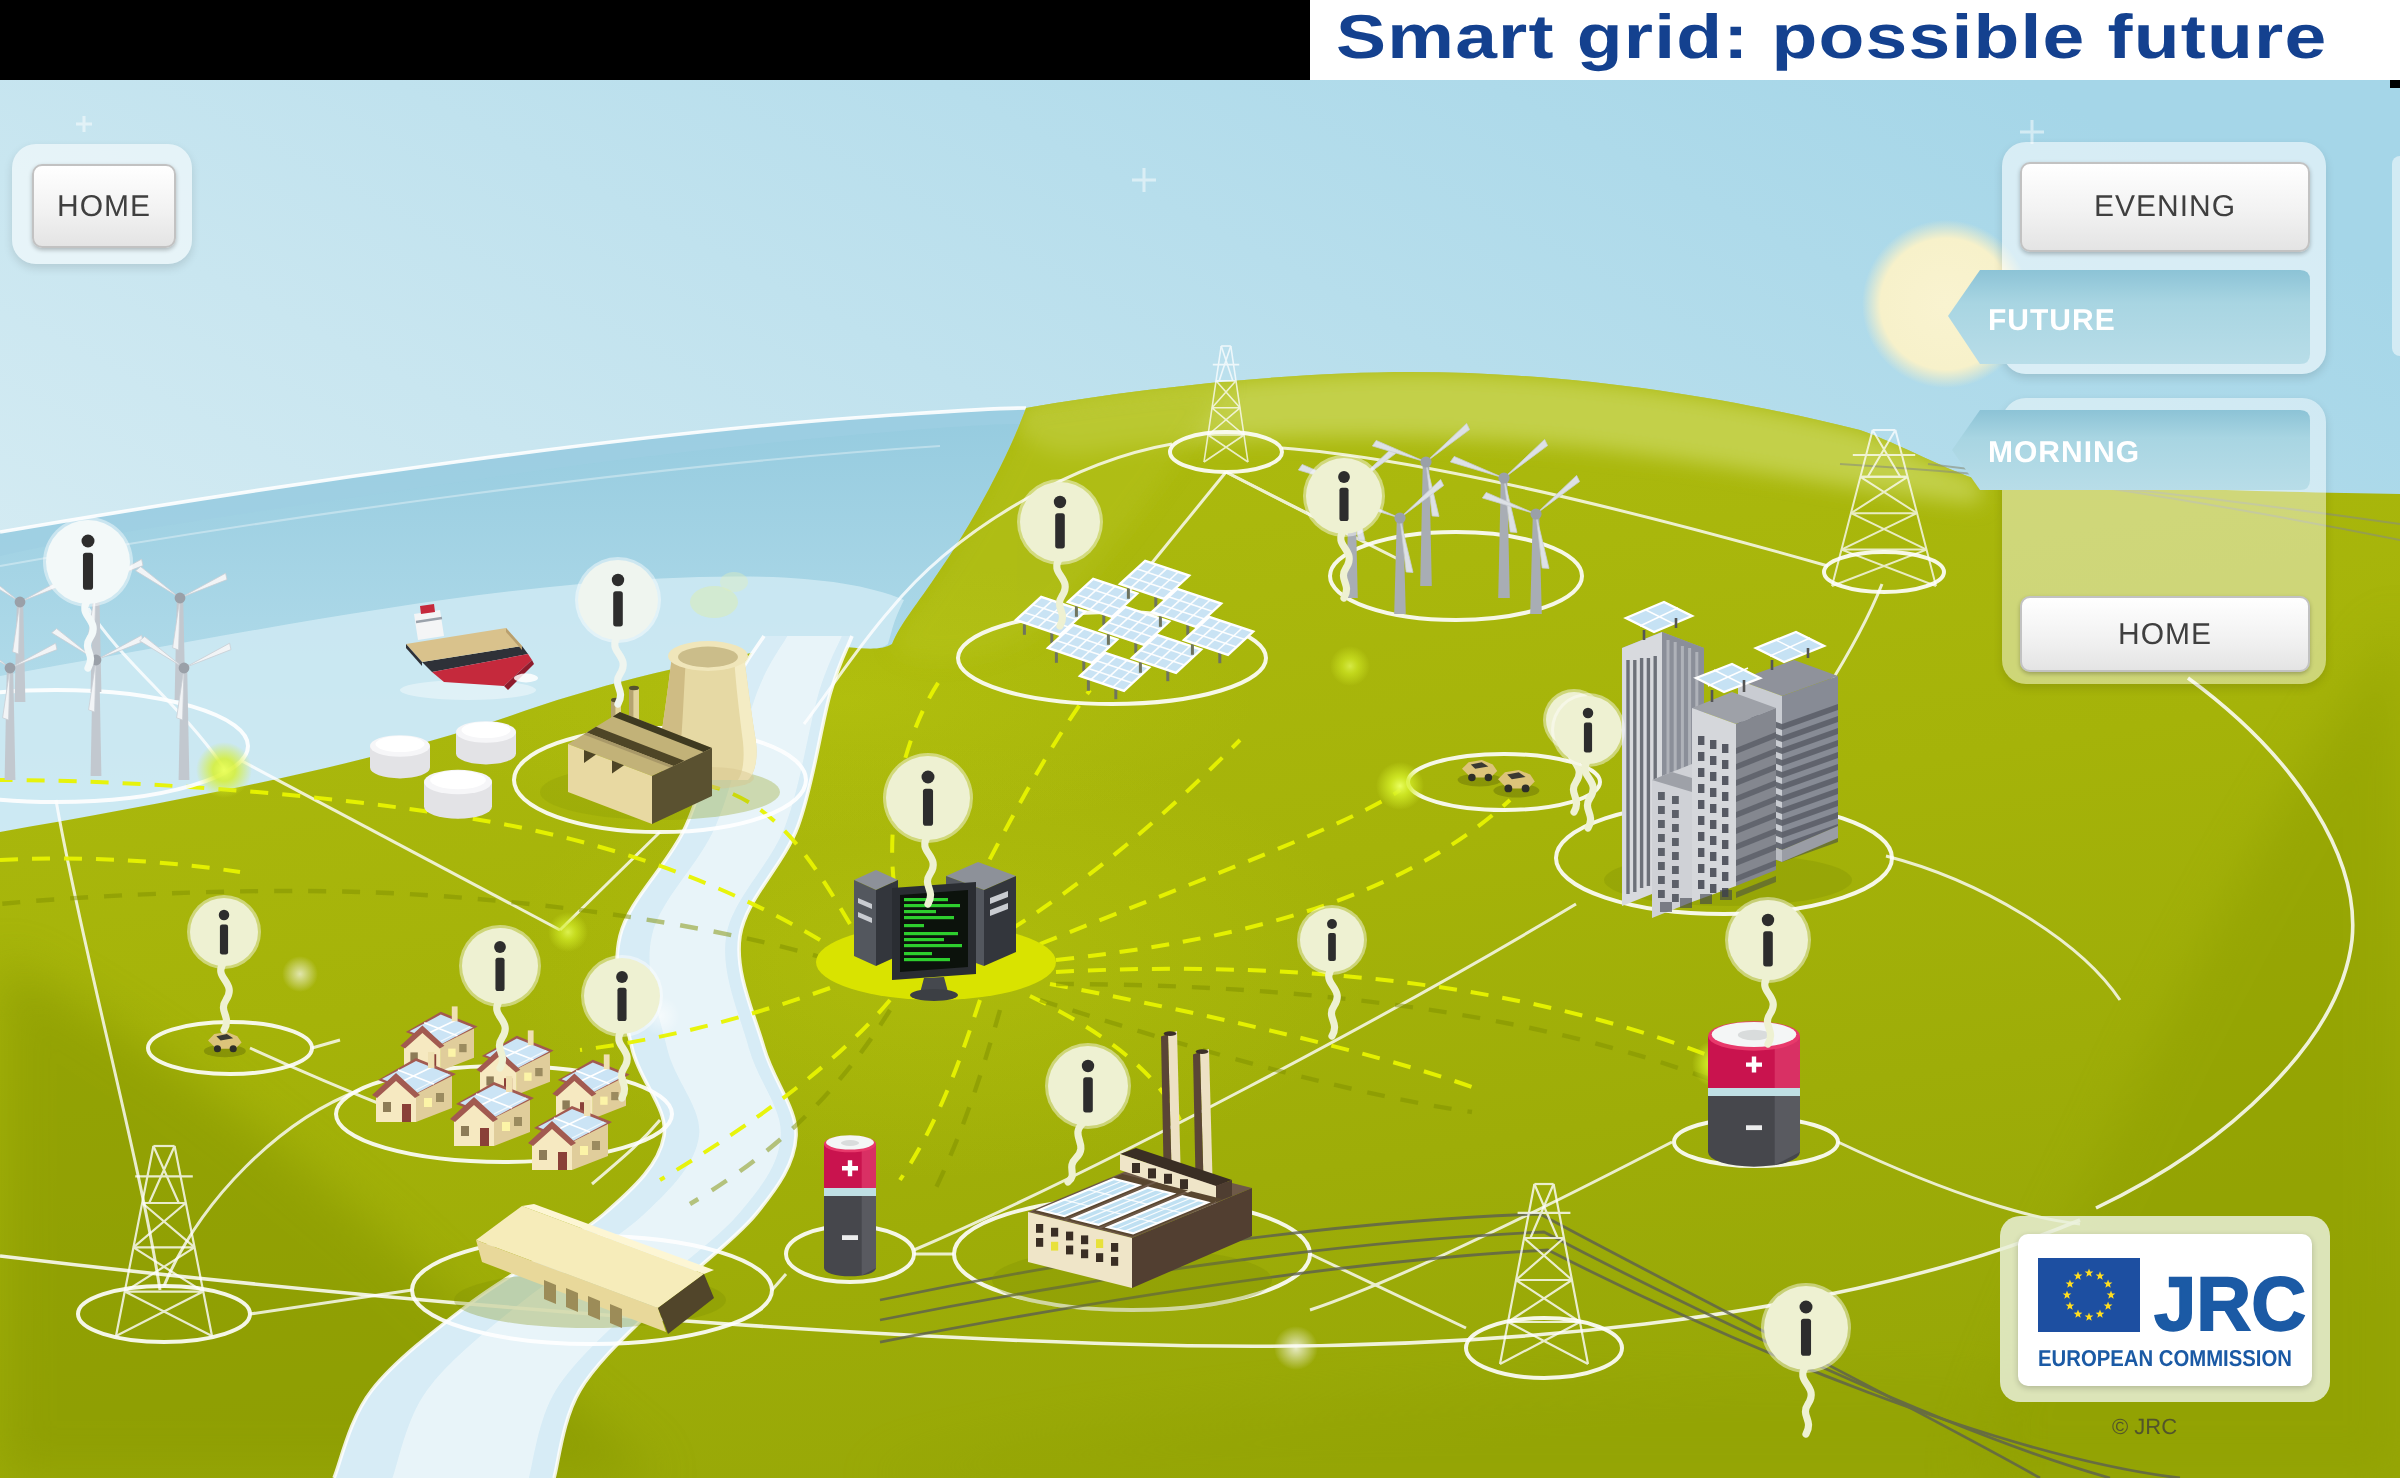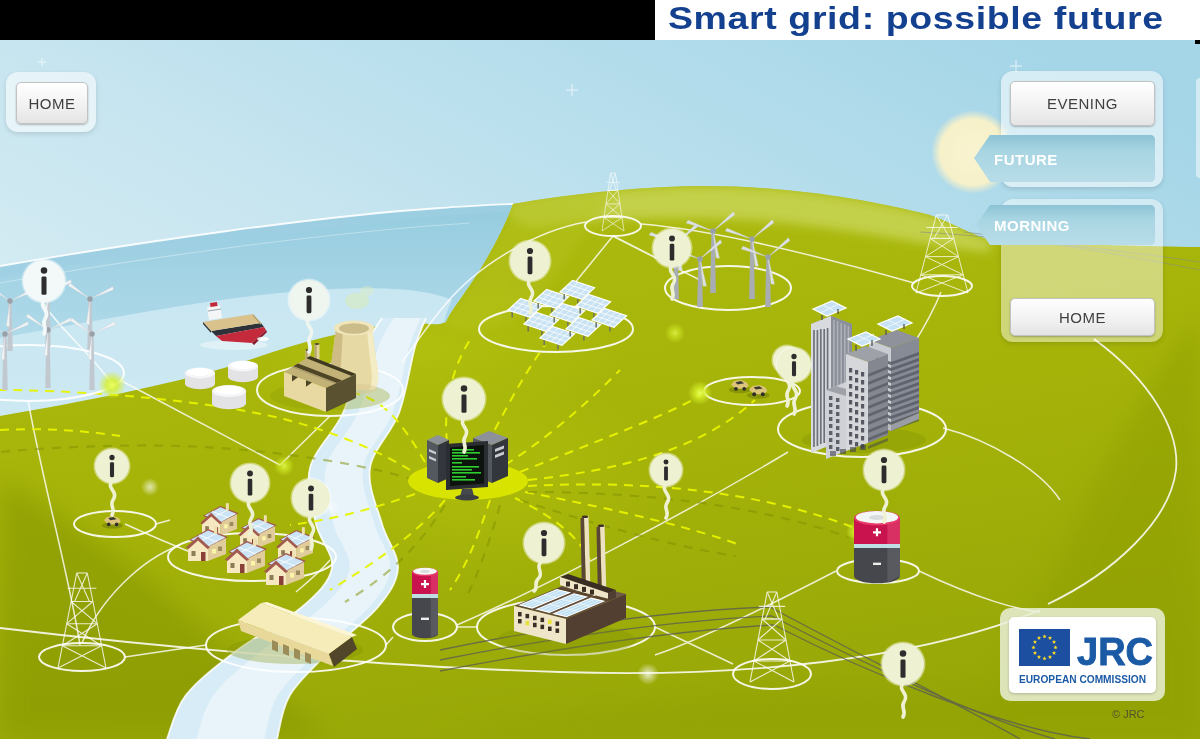--- a/index.html
+++ b/index.html
@@ -874,14 +874,14 @@
         <polygon points="35.50,39.20 36.07,40.72 37.69,40.79 36.42,41.80 36.85,43.36 35.50,42.47 34.15,43.36 34.58,41.80 33.31,40.79 34.93,40.72" fill="#ffdd20"></polygon>
         <polygon points="30.00,37.73 30.57,39.24 32.19,39.32 30.92,40.32 31.35,41.89 30.00,40.99 28.65,41.89 29.08,40.32 27.81,39.32 29.43,39.24" fill="#ffdd20"></polygon>
         <polygon points="25.97,33.70 26.54,35.22 28.16,35.29 26.89,36.30 27.33,37.86 25.97,36.97 24.62,37.86 25.05,36.30 23.79,35.29 25.41,35.22" fill="#ffdd20"></polygon>
         <polygon points="24.50,28.20 25.07,29.72 26.69,29.79 25.42,30.80 25.85,32.36 24.50,31.47 23.15,32.36 23.58,30.80 22.31,29.79 23.93,29.72" fill="#ffdd20"></polygon>
         <polygon points="25.97,22.70 26.54,24.22 28.16,24.29 26.89,25.30 27.33,26.86 25.97,25.97 24.62,26.86 25.05,25.30 23.79,24.29 25.41,24.22" fill="#ffdd20"></polygon>
         <polygon points="30.00,18.67 30.57,20.19 32.19,20.26 30.92,21.27 31.35,22.83 30.00,21.94 28.65,22.83 29.08,21.27 27.81,20.26 29.43,20.19" fill="#ffdd20"></polygon>
       </g>
 <text x="68" y="48" font-family="Liberation Sans,sans-serif" font-size="38" font-weight="bold" fill="#1b5aa5" stroke="#1b5aa5" stroke-width="0.9">JRC</text>
 <text x="10" y="66" font-family="Liberation Sans,sans-serif" font-size="11.5" font-weight="bold" fill="#1b5aa5" textLength="127" lengthAdjust="spacingAndGlyphs">EUROPEAN COMMISSION</text>
 </svg>
-<div style="position:absolute;left:1112px;top:708px;font-size:11px;color:rgba(70,70,50,0.85)">© JRC</div>
+<div style="position:absolute;left:1056px;top:708px;font-size:11px;color:rgba(70,70,50,0.85)">© JRC</div>
 </div>
 
 </body></html>

